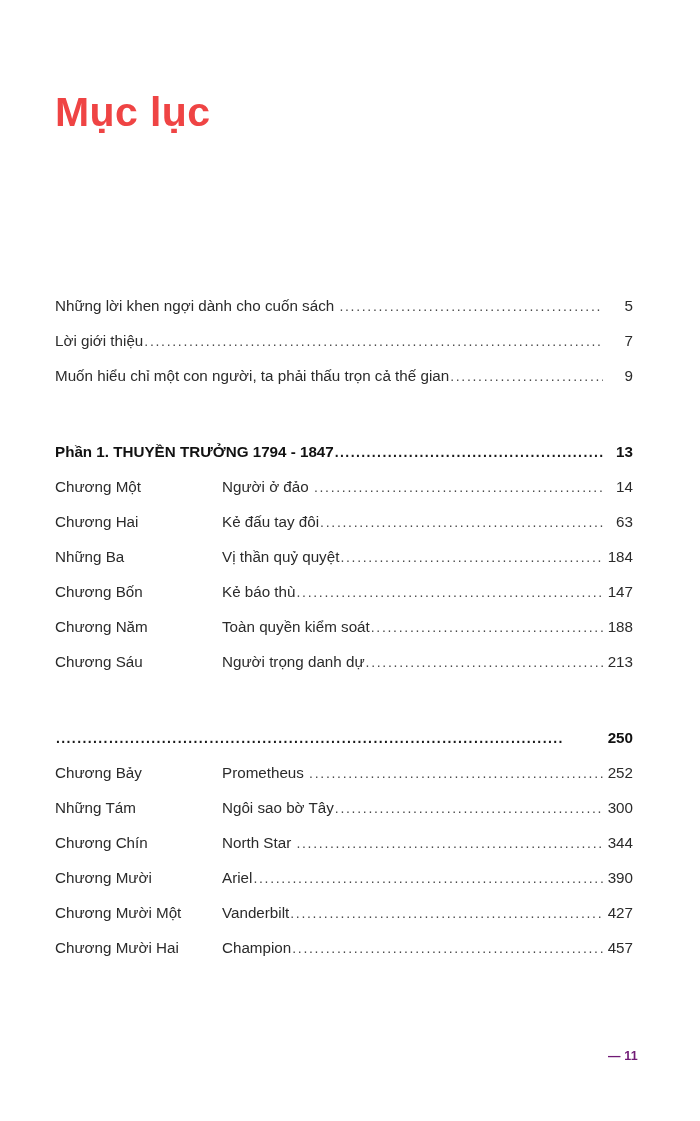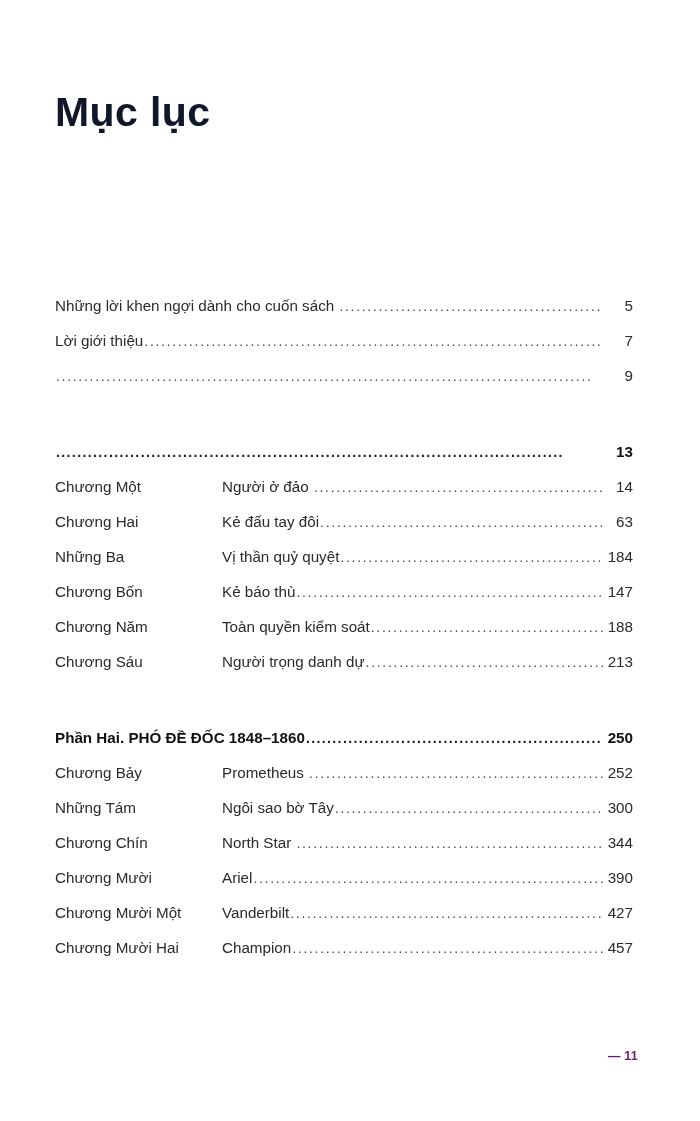--- a/index.html
+++ b/index.html
@@ -25,21 +25,21 @@
   }
 
   
   .toc-title {
     position: absolute;
     left: 55px;
     top: 92px;
     font-size: 41px;
     font-weight: bold;
     letter-spacing: 0.4px;
-    color: #0f172a;
+    color: #ef4444;
     line-height: 1.0;
     white-space: pre;
   }
 
   
   .toc-list {
     position: absolute;
     left: 55px;
     top: 298px;
     width: 578px;
@@ -119,31 +119,31 @@
 </head>
 <body>
 
 <div class="page">
 
   <div class="toc-title">Mục lục</div>
 
   <div class="toc-list" id="toc-list">
       <div class="toc-row front"><span class="label">Những lời khen ngợi dành cho cuốn sách </span><span class="leader">................................................................................................</span><span class="num">5</span></div>
       <div class="toc-row front"><span class="label">Lời giới thiệu</span><span class="leader">................................................................................................</span><span class="num">7</span></div>
-      <div class="toc-row front"><span class="leader">................................................................................................</span><span class="num">9</span></div>
+      <div class="toc-row front"><span class="label">Muốn hiểu chỉ một con người, ta phải thấu trọn cả thế gian</span><span class="leader">................................................................................................</span><span class="num">9</span></div>
       <div class="gap-before-part"></div>
-      <div class="toc-row part"><span class="leader">................................................................................................</span><span class="num">13</span></div>
+      <div class="toc-row part"><span class="label">Phần 1. THUYỀN TRƯỞNG 1794 - 1847</span><span class="leader">................................................................................................</span><span class="num">13</span></div>
       <div class="toc-row chapter"><span class="chapter-name">Chương Một</span><span class="label">Người ở đảo </span><span class="leader">................................................................................................</span><span class="num">14</span></div>
       <div class="toc-row chapter"><span class="chapter-name">Chương Hai</span><span class="label">Kẻ đấu tay đôi</span><span class="leader">................................................................................................</span><span class="num">63</span></div>
       <div class="toc-row chapter"><span class="chapter-name">Những Ba</span><span class="label">Vị thần quỷ quyệt</span><span class="leader">................................................................................................</span><span class="num">184</span></div>
       <div class="toc-row chapter"><span class="chapter-name">Chương Bốn</span><span class="label">Kẻ báo thù</span><span class="leader">................................................................................................</span><span class="num">147</span></div>
       <div class="toc-row chapter"><span class="chapter-name">Chương Năm</span><span class="label">Toàn quyền kiểm soát</span><span class="leader">................................................................................................</span><span class="num">188</span></div>
       <div class="toc-row chapter"><span class="chapter-name">Chương Sáu</span><span class="label">Người trọng danh dự</span><span class="leader">................................................................................................</span><span class="num">213</span></div>
       <div class="gap-before-part"></div>
-      <div class="toc-row part"><span class="label">Phần Hai. PHÓ ĐỀ ĐỐC 1848–1860</span><span class="leader">................................................................................................</span><span class="num">250</span></div>
+      <div class="toc-row part"><span class="leader">................................................................................................</span><span class="num">250</span></div>
       <div class="toc-row chapter"><span class="chapter-name">Chương Bảy</span><span class="label">Prometheus </span><span class="leader">................................................................................................</span><span class="num">252</span></div>
       <div class="toc-row chapter"><span class="chapter-name">Những Tám</span><span class="label">Ngôi sao bờ Tây</span><span class="leader">................................................................................................</span><span class="num">300</span></div>
       <div class="toc-row chapter"><span class="chapter-name">Chương Chín</span><span class="label">North Star </span><span class="leader">................................................................................................</span><span class="num">344</span></div>
       <div class="toc-row chapter"><span class="chapter-name">Chương Mười</span><span class="label">Ariel</span><span class="leader">................................................................................................</span><span class="num">390</span></div>
       <div class="toc-row chapter"><span class="chapter-name">Chương Mười Một</span><span class="label">Vanderbilt</span><span class="leader">................................................................................................</span><span class="num">427</span></div>
       <div class="toc-row chapter"><span class="chapter-name">Chương Mười Hai</span><span class="label">Champion</span><span class="leader">................................................................................................</span><span class="num">457</span></div>
     </div>
 
   <div class="footer">— 11</div>
 

